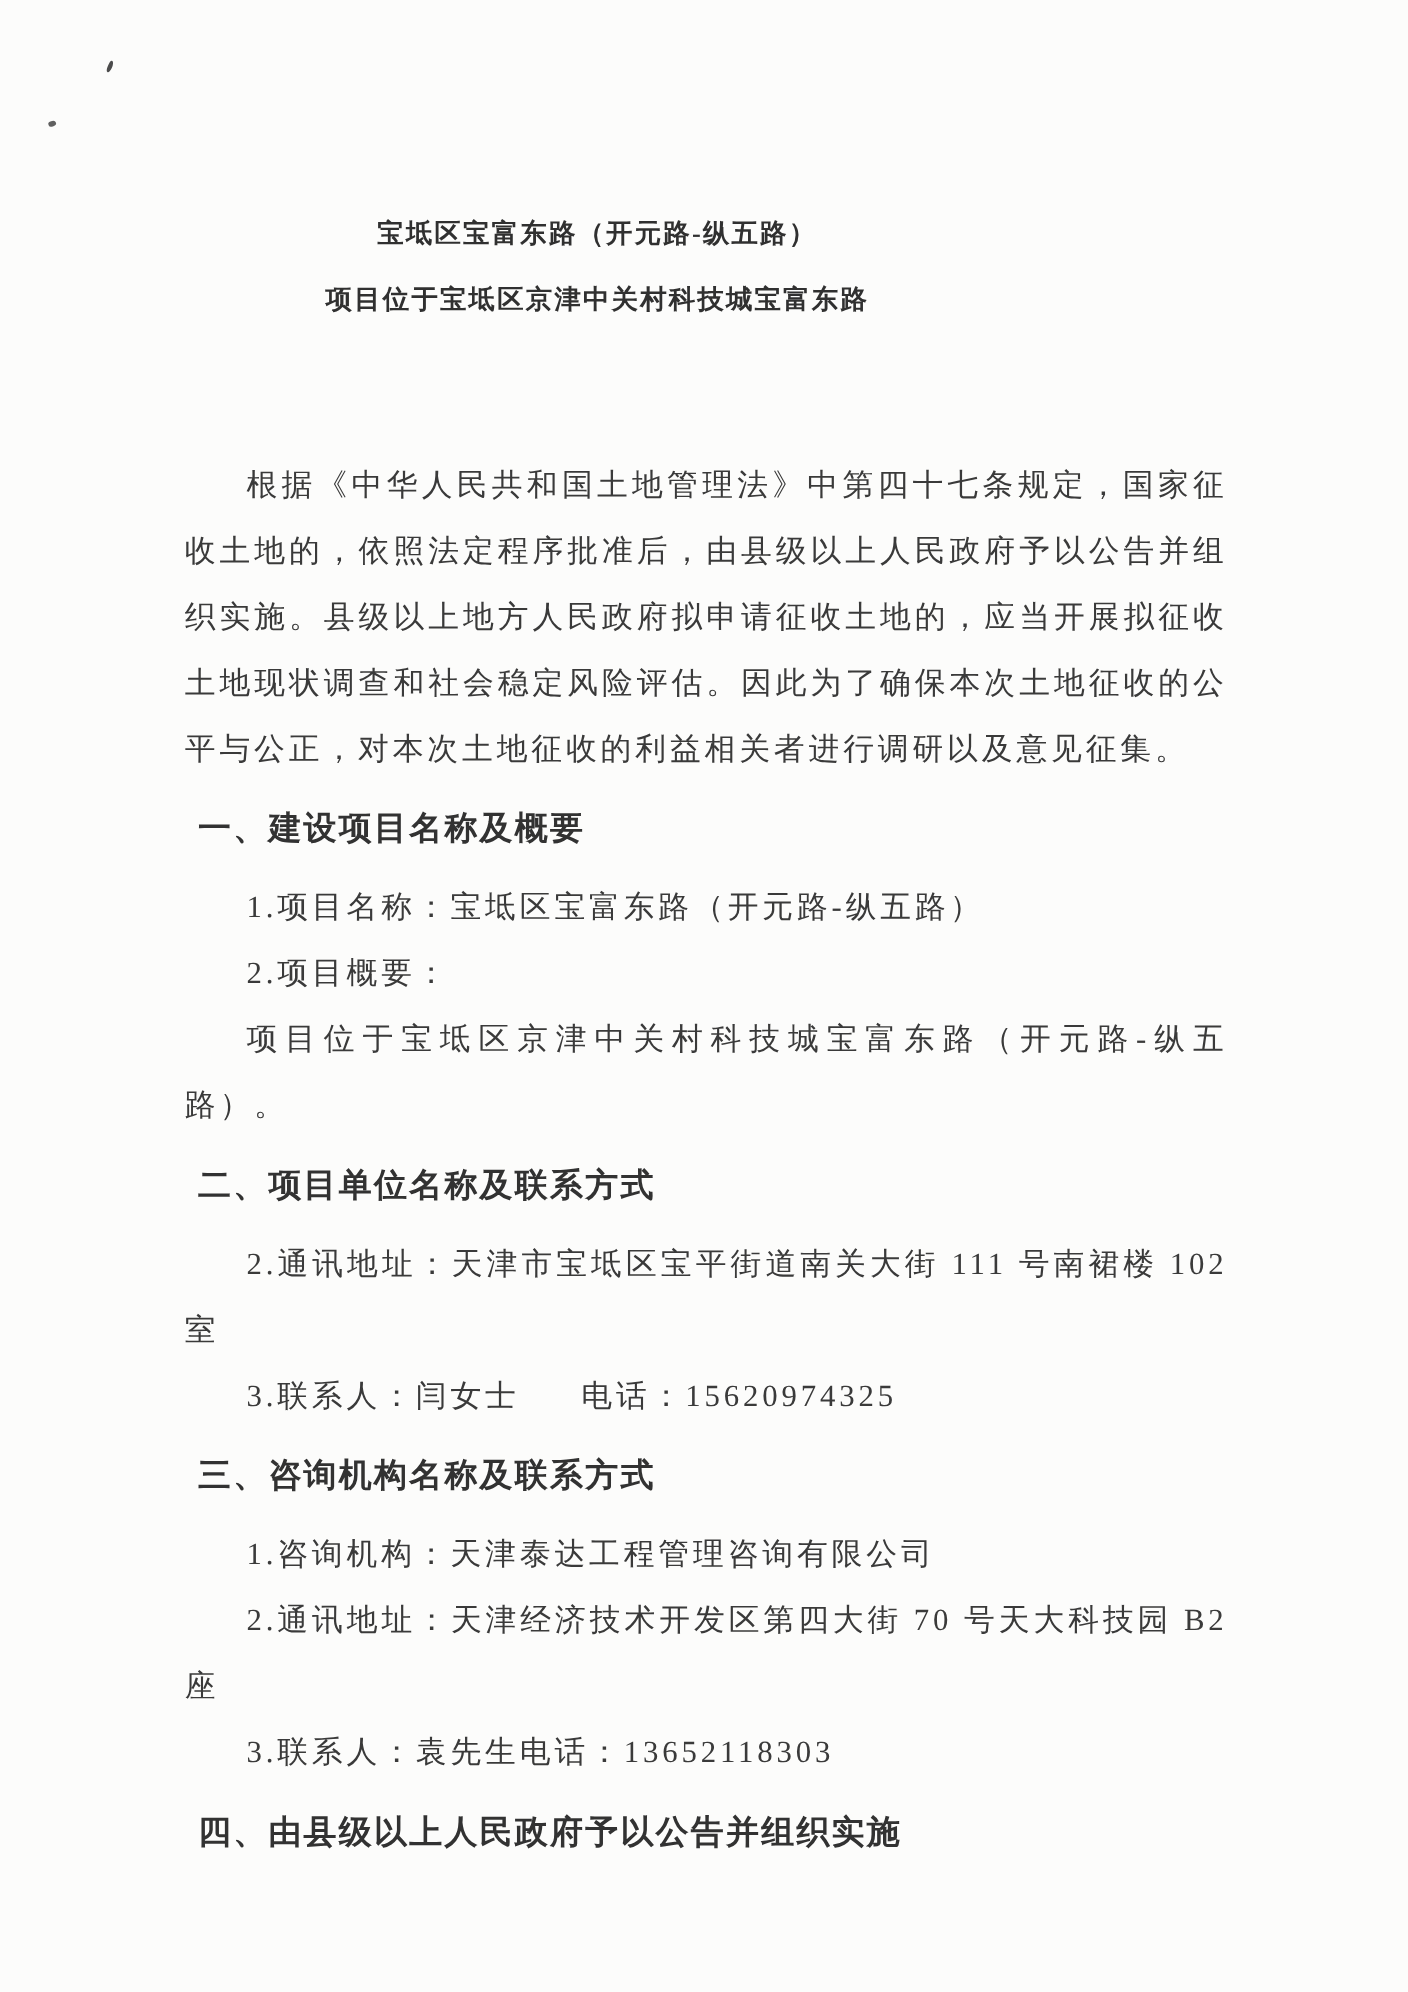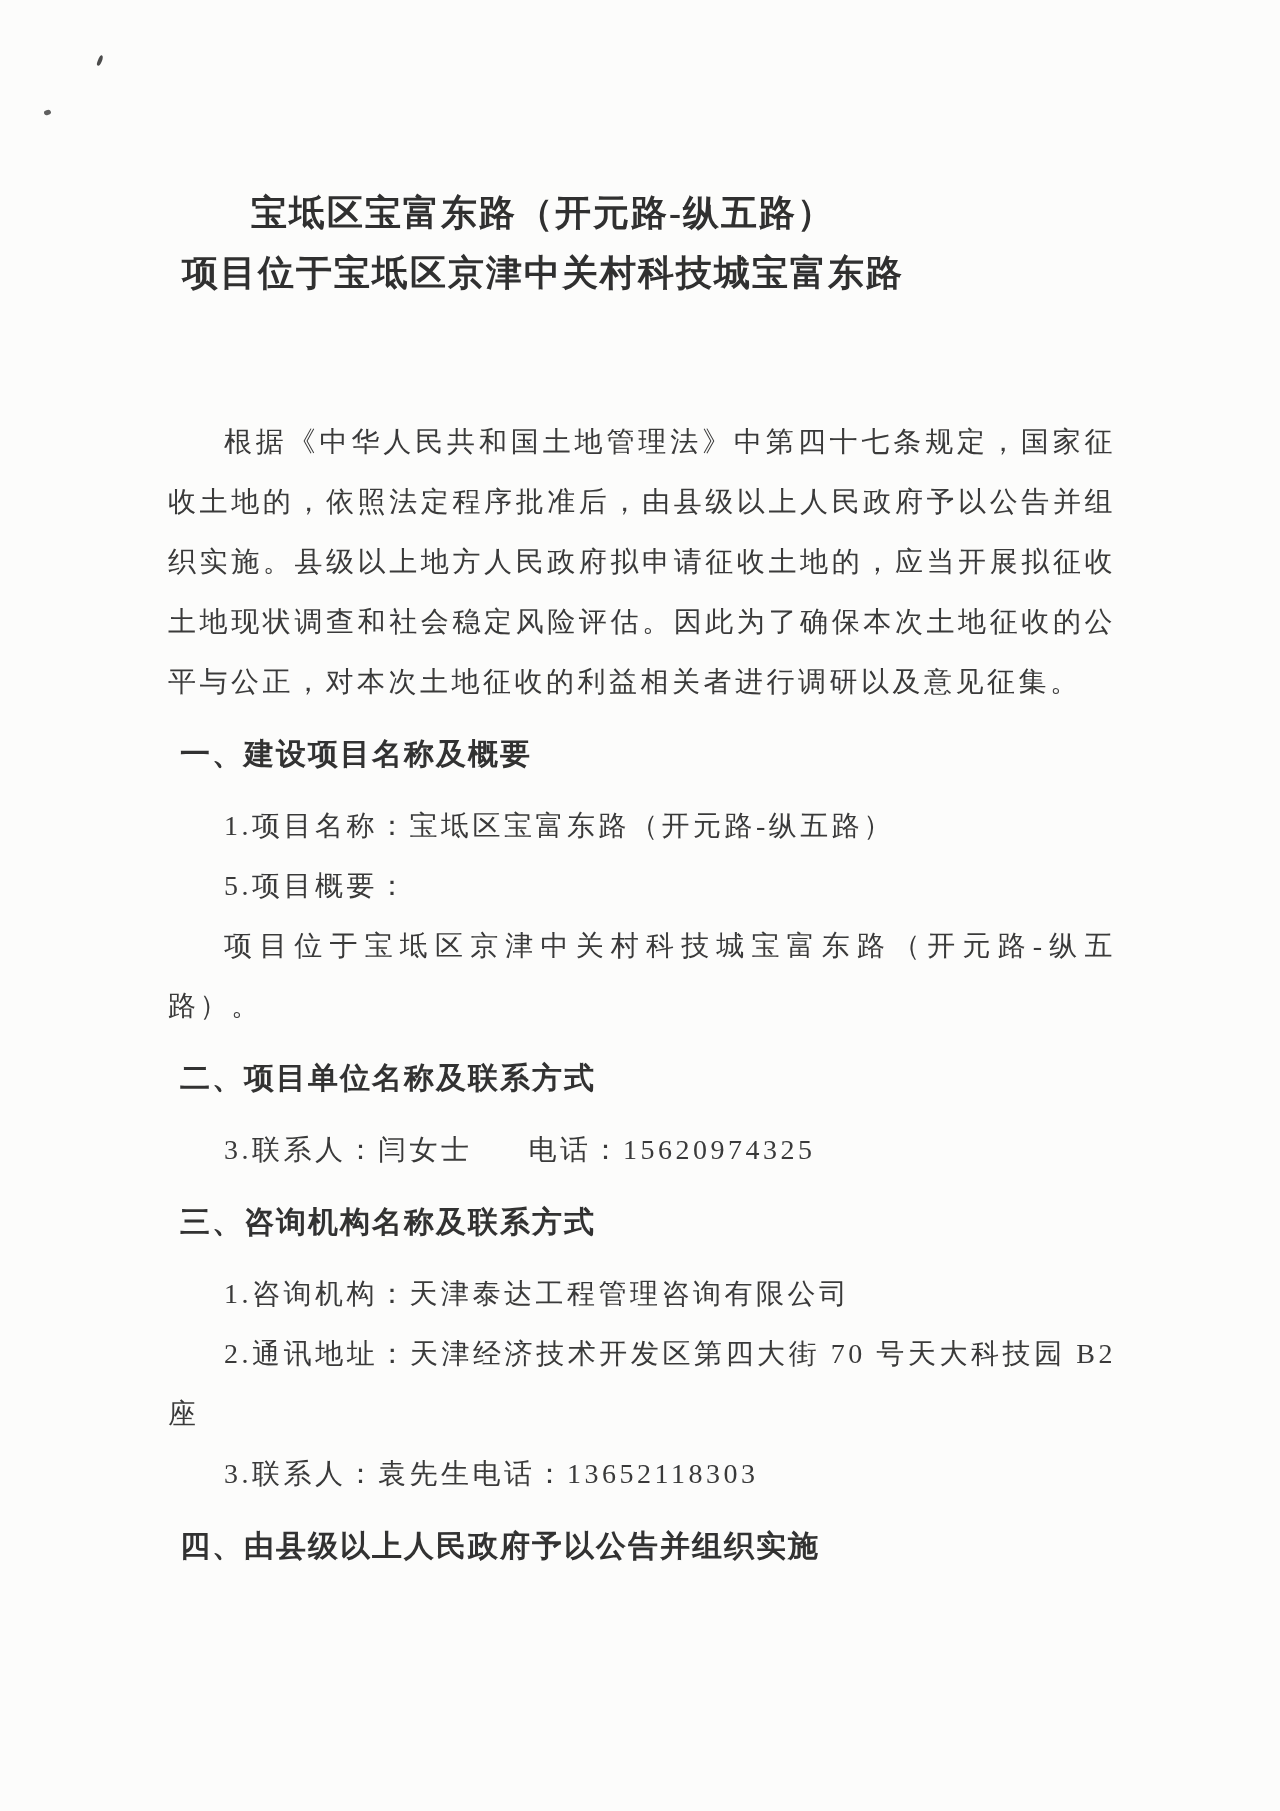--- a/index.html
+++ b/index.html
@@ -38,21 +38,21 @@
 
   .title-block {
     position: absolute;
     top: 183px;
     left: 0;
     width: 1086px;           
     text-align: center;
   }
   .title-line {
     margin: 0;
-    font-size: 36px;
+    font-size: 24px;
     font-weight: 700;
     letter-spacing: 2px;
     line-height: 60px;
     color: #303030;
     font-family: "Liberation Serif", "DejaVu Serif", serif;
   }
 
   .body-block {
     position: absolute;
     top: 412px;
@@ -92,24 +92,25 @@
     <h1 class="title-line">宝坻区宝富东路（开元路-纵五路）</h1>
     <h1 class="title-line">项目位于宝坻区京津中关村科技城宝富东路</h1>
   </div>
 
   <div class="body-block">
 
     <p class="body-text indent">根据《中华人民共和国土地管理法》中第四十七条规定，国家征收土地的，依照法定程序批准后，由县级以上人民政府予以公告并组织实施。县级以上地方人民政府拟申请征收土地的，应当开展拟征收土地现状调查和社会稳定风险评估。因此为了确保本次土地征收的公平与公正，对本次土地征收的利益相关者进行调研以及意见征集。</p>
 
     <p class="section-heading">一、建设项目名称及概要</p>
     <p class="body-text indent">1.项目名称：宝坻区宝富东路（开元路-纵五路）</p>
-    <p class="body-text indent">5.项目概要：</p>
+    <p class="body-text indent">2.项目概要：</p>
     <p class="body-text indent">项目位于宝坻区京津中关村科技城宝富东路（开元路-纵五路）。</p>
 
     <p class="section-heading">二、项目单位名称及联系方式</p>
+    <p class="body-text indent">2.通讯地址：天津市宝坻区宝平街道南关大街 111 号南裙楼 102 室</p>
     <p class="body-text indent"><span>3.联系人：闫女士</span><span class="phone-gap-1">电话：15620974325</span></p>
 
     <p class="section-heading">三、咨询机构名称及联系方式</p>
     <p class="body-text indent">1.咨询机构：天津泰达工程管理咨询有限公司</p>
     <p class="body-text indent">2.通讯地址：天津经济技术开发区第四大街 70 号天大科技园 B2 座</p>
     <p class="body-text indent"><span>3.联系人：袁先生</span><span class="phone-gap-2">电话：13652118303</span></p>
 
     <p class="section-heading">四、由县级以上人民政府予以公告并组织实施</p>
 
   </div>

